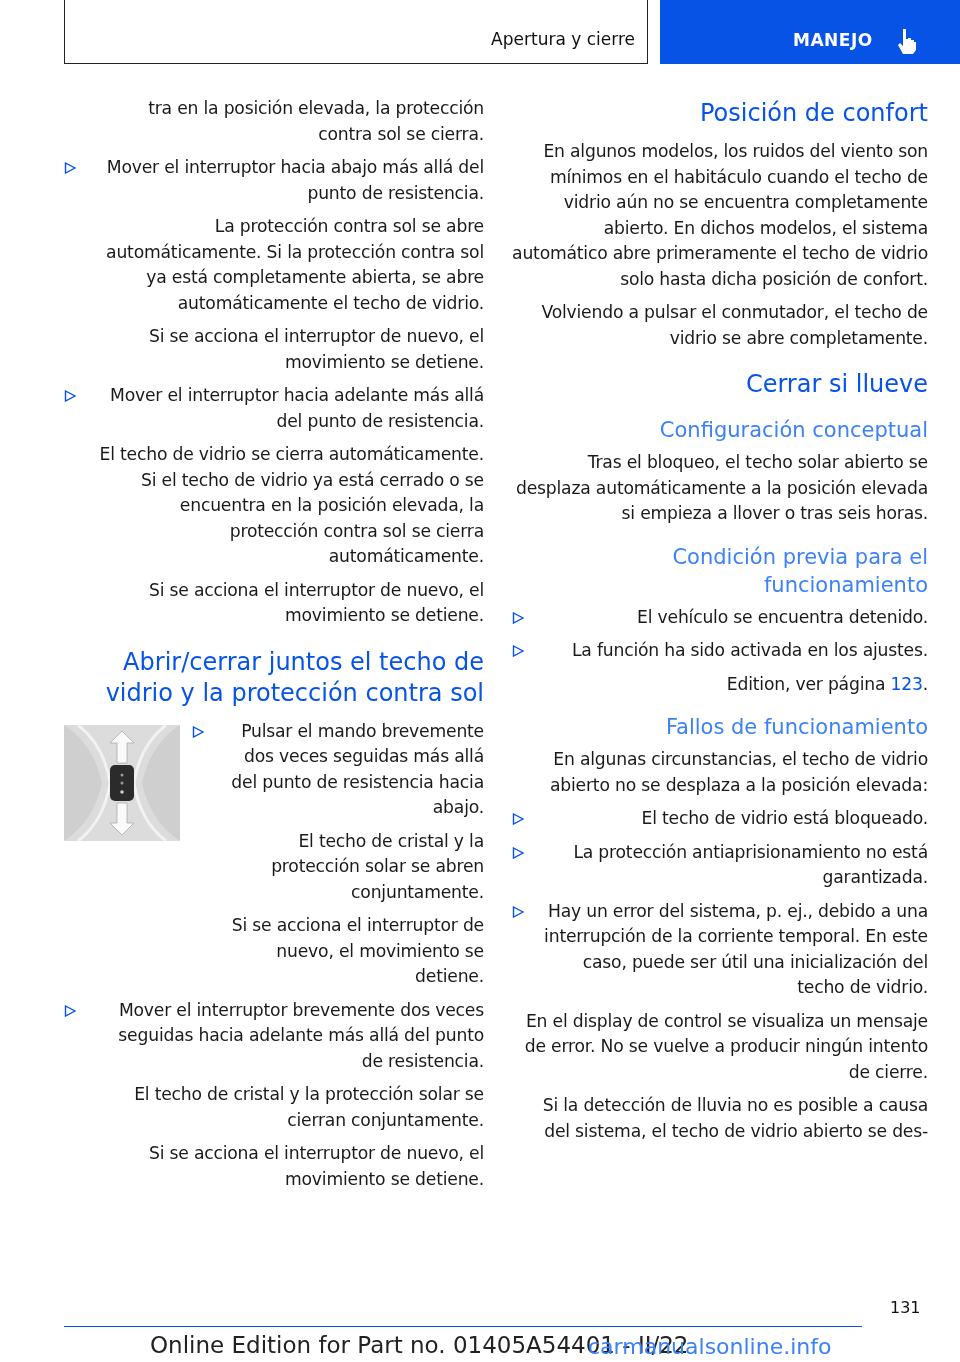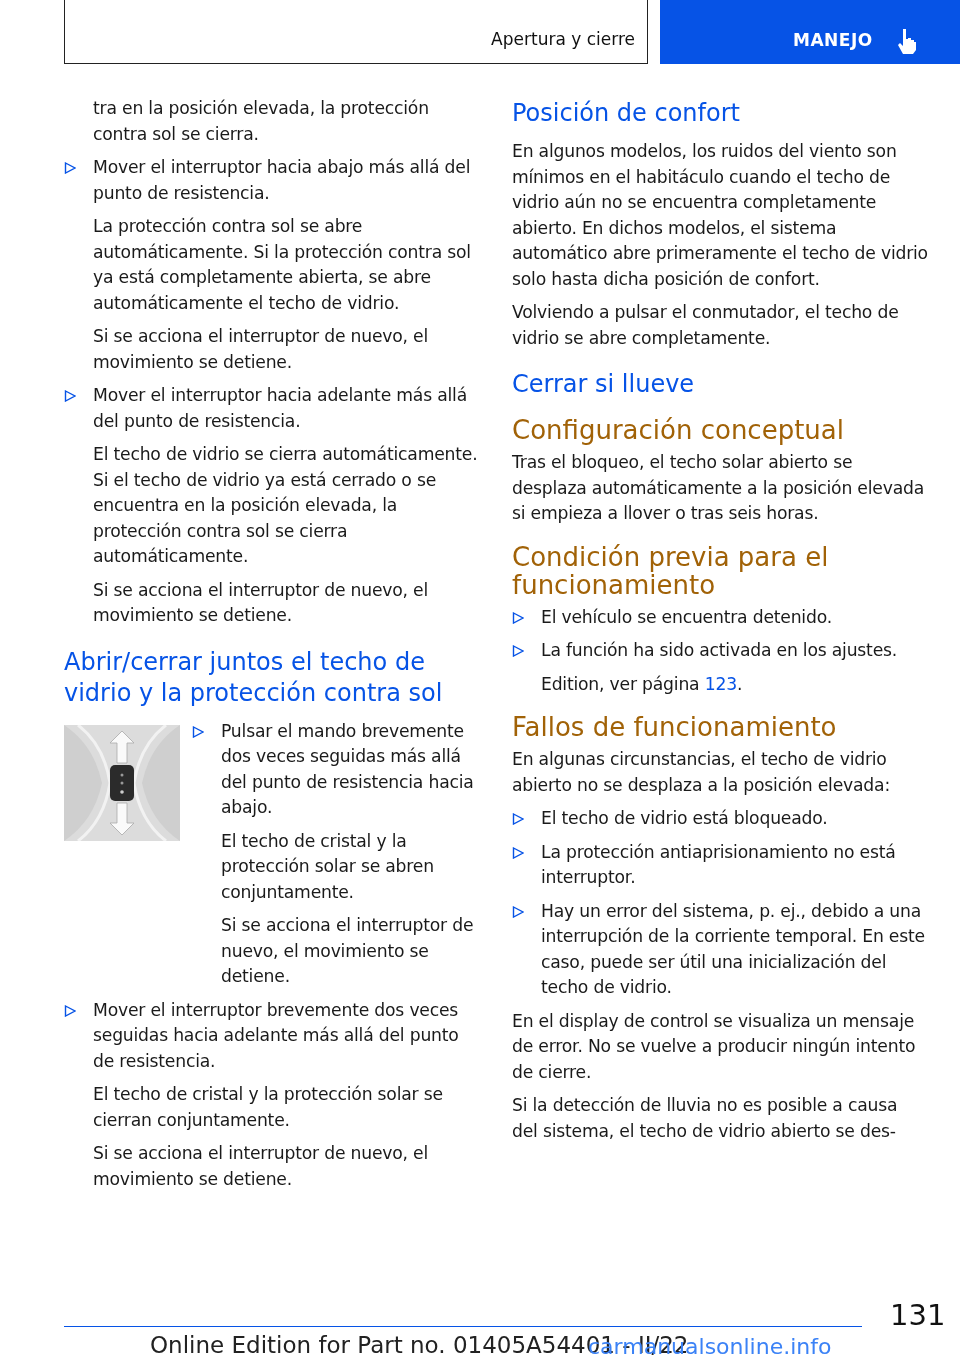--- a/index.html
+++ b/index.html
@@ -4,37 +4,37 @@
 <style>
   html, body { margin:0; padding:0; background:#ffffff; }
   body { width:960px; height:1362px; position:relative; overflow:hidden;
          font-family:"DejaVu Sans", sans-serif; color:#1a1a1a; }
   .hdr-left { position:absolute; left:64px; top:0; width:584px; height:64px;
               border:1px solid #222; border-top:none; box-sizing:border-box; }
   .hdr-left span { position:absolute; right:12px; bottom:14px; font-size:17px; color:#111; }
   .hdr-right { position:absolute; left:660px; top:0; width:352px; height:64px; background:#0653e6; }
   .hdr-right span.lbl { position:absolute; left:133px; bottom:14px; font-size:17px; color:#fff; font-weight:bold; letter-spacing:0.5px; }
   .hdr-right .hand { position:absolute; left:236px; top:28px; width:22px; height:26px; }
-  .col { position:absolute; top:96px; }
+  .col { position:absolute; top:96px;text-align:right; }
   .col.left { left:64px; width:420px; }
   .col.right { left:512px; width:416px; }
   p { margin:0 0 8px 0; font-size:17.2px; line-height:25.5px; letter-spacing:-0.2px; }
   .indent { margin-left:29px; }
   .bullet { position:relative; padding-left:29px; }
   .bullet::before { content:""; position:absolute; left:1px; top:8px; width:0; height:0;
      border-left:11px solid transparent; border-top:6px solid transparent; border-bottom:6px solid transparent; }
   .bullet .tri { position:absolute; left:0; top:7px; width:12px; height:12px; }
   h2 { margin:18px 0 10px 0; font-weight:normal; color:#0653e6; font-size:24px; line-height:31px; }
-  h3 { margin:16px 0 6px 0; font-weight:normal; color:#a16207; font-size:26px; line-height:28px; }
+  h3 { margin:16px 0 6px 0; font-weight:normal; color:#3b82f6; font-size:21px; line-height:28px; }
   .link { color:#0653e6; }
   .figrow { position:relative; min-height:120px; }
   .fig { position:absolute; left:0; top:6px; width:116px; height:116px; background:#d8d8d8; overflow:hidden; }
   .figtext { margin-left:128px; }
   .footer-line { position:absolute; left:64px; top:1326px; width:798px; height:1px; background:#0653e6; }
-  .pagenum { position:absolute; left:890px; top:1298px; font-size:29px; color:#111; }
+  .pagenum { position:absolute; left:890px; top:1298px; font-size:16px; color:#111; }
   .edition { position:absolute; left:150px; top:1332px; font-size:23px; color:#222; }
   .watermark { position:absolute; left:588px; top:1334px; font-size:22px; color:#3b82f6; }
 </style>
 </head>
 <body>
 
 <svg width="0" height="0" style="position:absolute">
   <defs>
     <symbol id="tri" viewBox="0 0 12 12">
         <path d="M1.5 1 L11 6 L1.5 11 Z" fill="none" stroke="#0653e6" stroke-width="1.4"></path>
@@ -124,21 +124,21 @@
       </svg><span>La función ha sido activada en los ajustes.</span></p>
   <p class="indent"><span>Edition, ver página </span><span class="link">123</span><span>.</span></p>
 
   <h3>Fallos de funcionamiento</h3>
   <p>En algunas circunstancias, el techo de vidrio abierto no se desplaza a la posición elevada:</p>
   <p class="bullet"><svg class="tri">
         <use href="#tri"></use>
       </svg><span>El techo de vidrio está bloqueado.</span></p>
   <p class="bullet"><svg class="tri">
         <use href="#tri"></use>
-      </svg><span>La protección antiaprisionamiento no está interruptor.</span></p>
+      </svg><span>La protección antiaprisionamiento no está garantizada.</span></p>
   <p class="bullet"><svg class="tri">
         <use href="#tri"></use>
       </svg><span>Hay un error del sistema, p. ej., debido a una interrupción de la corriente temporal. En este caso, puede ser útil una inicialización del techo de vidrio.</span></p>
   <p>En el display de control se visualiza un mensaje de error. No se vuelve a producir ningún intento de cierre.</p>
   <p>Si la detección de lluvia no es posible a causa del sistema, el techo de vidrio abierto se des-</p>
 </div>
 
 <div class="pagenum">131</div>
 <div class="footer-line"></div>
 <div class="edition">Online Edition for Part no. 01405A54401 - II/22</div>

